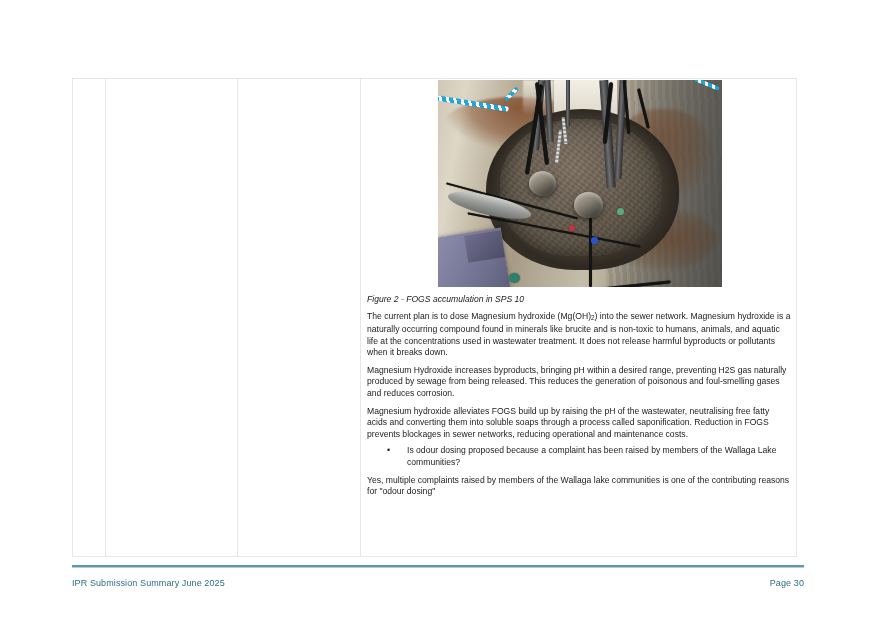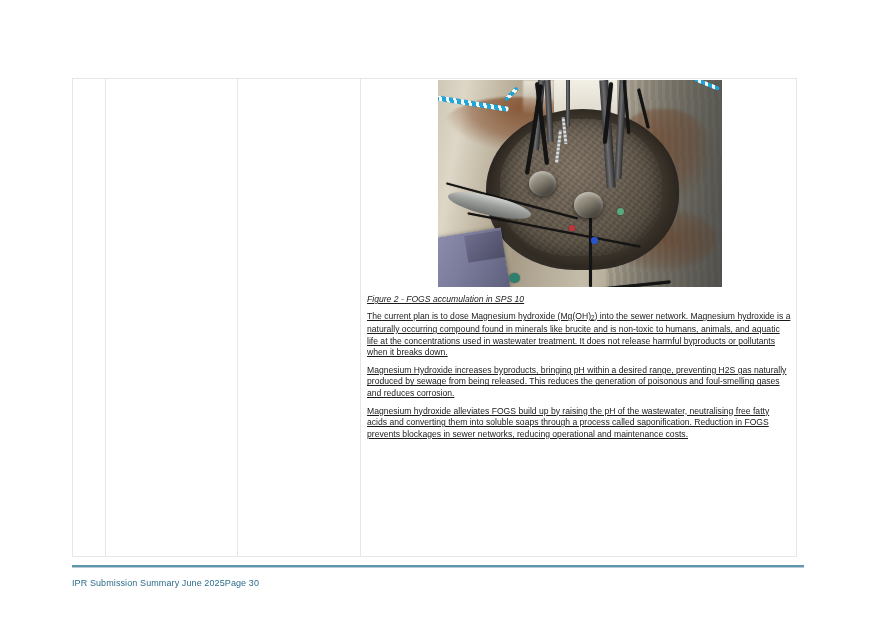--- a/index.html
+++ b/index.html
@@ -48,21 +48,20 @@
   .col-ref    { width: 33px; }
   .col-name   { width: 132px; }
   .col-topic  { width: 123px; }
   .col-body   { width: 435px; }
 
   
   .body-inner {
     padding: 0px 5px 0 4px;
     height: 100%;
     box-sizing: border-box;
-    text-decoration: underline;
   }
 
   .figure-wrap {
     padding-top: 1px;
   }
 
   
   .photo {
     position: relative;
     width: 284px;
@@ -257,21 +256,21 @@
   }
   #footer-rule {
     width: 100%;
     height: 0;
     border-top: 2px solid #5f97ae;
     border-bottom: 1px solid #b9ccd6;
     margin-bottom: 10px;
   }
   #footer-row {
     display: flex;
-    justify-content: flex-start;
+    justify-content: space-between;
     align-items: baseline;
     font-size: 9px;
     color: #2e6d8c;
     letter-spacing: 0.1px;
   }
 </style>
 </head>
 <body>
 
 <div id="page">
@@ -339,21 +338,25 @@
           <div class="caption">Figure 2 - FOGS accumulation in SPS 10</div>
         </div>
 
         <p class="para"><span>The current plan is to dose Magnesium hydroxide (Mg(OH)</span><sub>2</sub><span>) into the sewer network. Magnesium hydroxide is a naturally occurring compound found in minerals like brucite and is non-toxic to humans, animals, and aquatic life at the concentrations used in wastewater treatment. It does not release harmful byproducts or pollutants when it breaks down.</span></p>
 
         <p class="para">Magnesium Hydroxide increases byproducts, bringing pH within a desired range, preventing H2S gas naturally produced by sewage from being released. This reduces the generation of poisonous and foul-smelling gases and reduces corrosion.</p>
 
         <p class="para">Magnesium hydroxide alleviates FOGS build up by raising the pH of the wastewater, neutralising free fatty acids and converting them into soluble soaps through a process called saponification. Reduction in FOGS prevents blockages in sewer networks, reducing operational and maintenance costs.</p>
 
 
-
+        <ul class="bullets">
+          <li>Is odour dosing proposed because a complaint has been raised by members of the Wallaga Lake communities?</li>
+        </ul>
+
+        <p class="para">Yes, multiple complaints raised by members of the Wallaga lake communities is one of the contributing reasons for "odour dosing"</p>
 
 
       </div>
     </div>
   </div>
 
   <div id="footer">
     <div id="footer-rule"></div>
     <div id="footer-row">
       <span>IPR Submission Summary June 2025</span>

